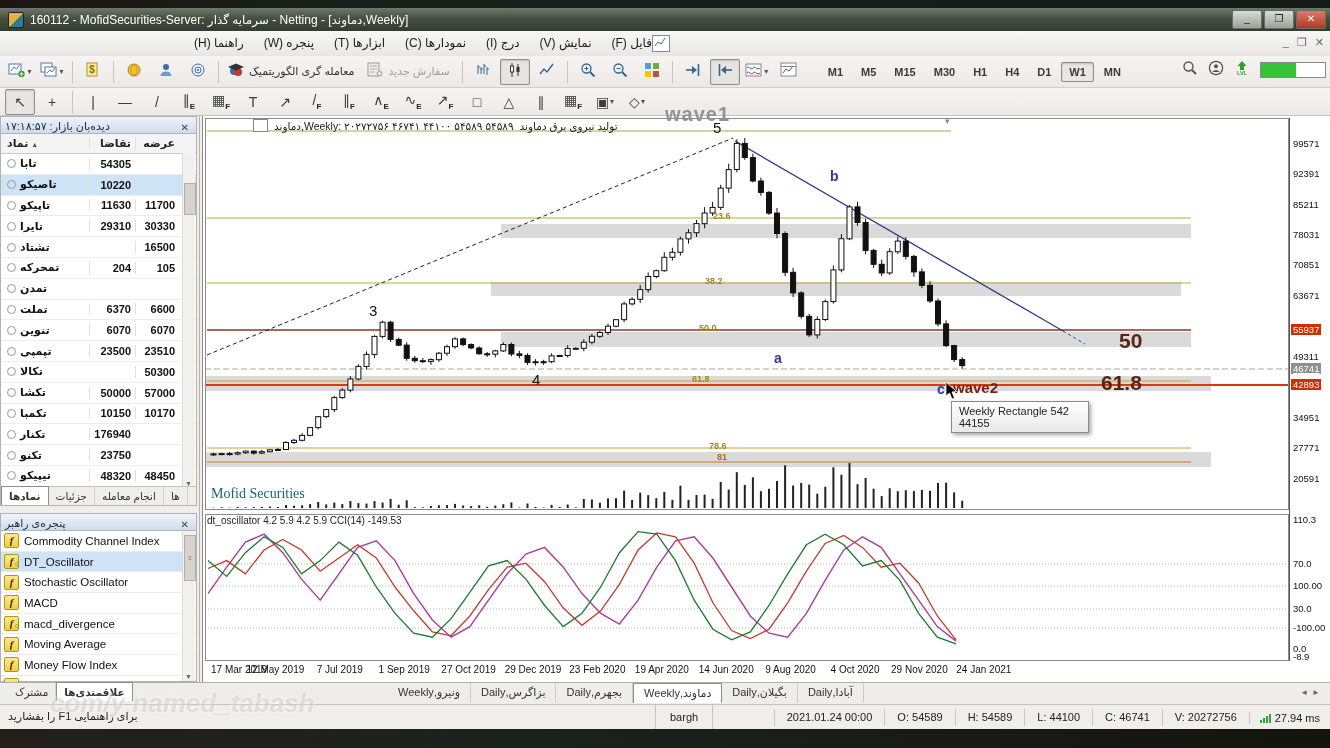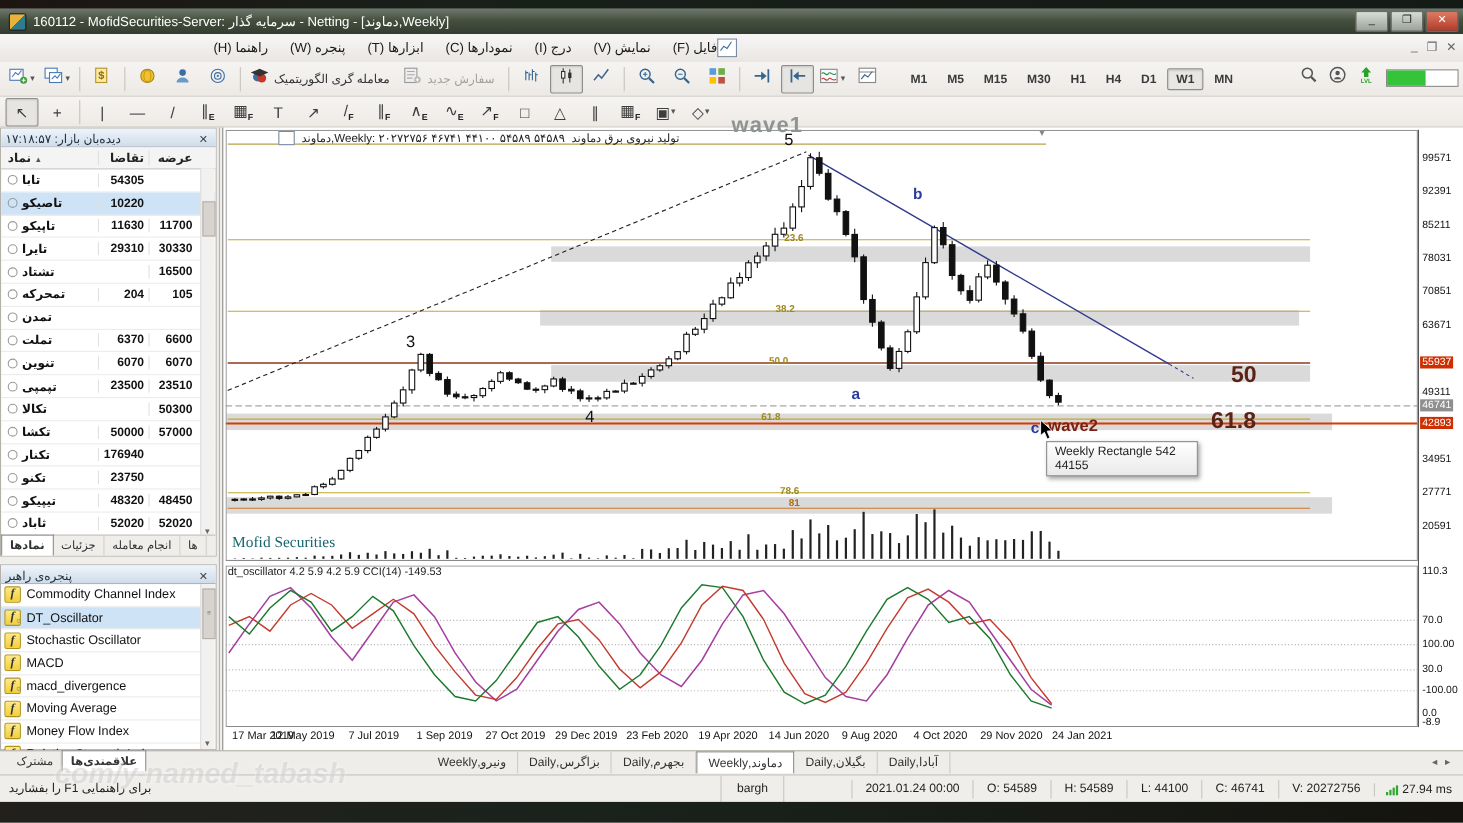--- a/index.html
+++ b/index.html
@@ -510,20 +510,30 @@
           </div>
           <div class="mwrow">
             <span class="mwc0">
               <span class="sym">
                 <span class="dotc"></span>
                 <span dir="rtl">تکشا</span>
               </span>
             </span>
             <span class="mwc1">50000</span>
             <span class="mwc2">57000</span>
+          </div>
+          <div class="mwrow">
+            <span class="mwc0">
+              <span class="sym">
+                <span class="dotc"></span>
+                <span dir="rtl">تکمبا</span>
+              </span>
+            </span>
+            <span class="mwc1">10150</span>
+            <span class="mwc2">10170</span>
           </div>
           <div class="mwrow">
             <span class="mwc0">
               <span class="sym">
                 <span class="dotc"></span>
                 <span dir="rtl">تکنار</span>
               </span>
             </span>
             <span class="mwc1">176940</span>
             <span class="mwc2"></span>
@@ -941,21 +951,21 @@
         <span class="axl" style="top: 50px;">92391</span>
         <span class="axl" style="top: 81px;">85211</span>
         <span class="axl" style="top: 111px;">78031</span>
         <span class="axl" style="top: 141px;">70851</span>
         <span class="axl" style="top: 172px;">63671</span>
         <span class="axl" style="top: 233px;">49311</span>
         <span class="axl" style="top: 294px;">34951</span>
         <span class="axl" style="top: 324px;">27771</span>
         <span class="axl" style="top: 355px;">20591</span>
         <span class="badge red" style="top: 206px;">55937</span>
-        <span class="badge gray" style="top: 245px;">46741</span>
+        <span class="badge gray" style="top: 245px; text-decoration: underline;">46741</span>
         <span class="badge red" style="top: 261px;">42893</span>
         <span class="axl" style="top: 396px;">110.3</span>
         <span class="axl" style="top: 440px;">70.0</span>
         <span class="axl" style="top: 462px;">100.00</span>
         <span class="axl" style="top: 485px;">30.0</span>
         <span class="axl" style="top: 504px;">-100.00</span>
         <span class="axl" style="top: 525px;">0.0</span>
         <span class="axl" style="top: 533px;">-8.9</span>
       </div>
     <div id="labels">

